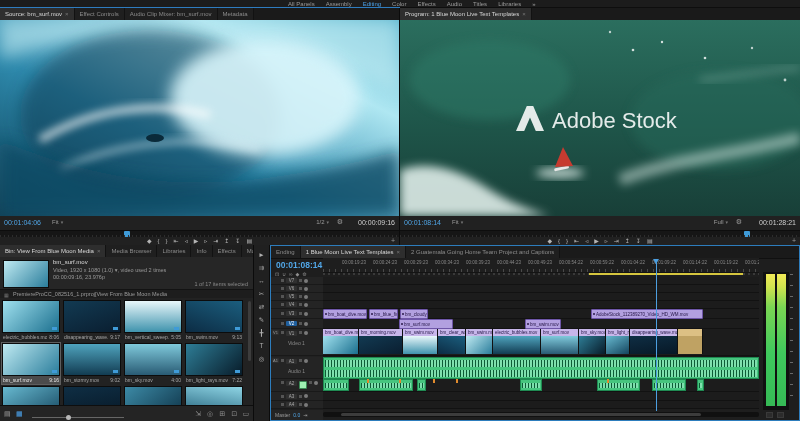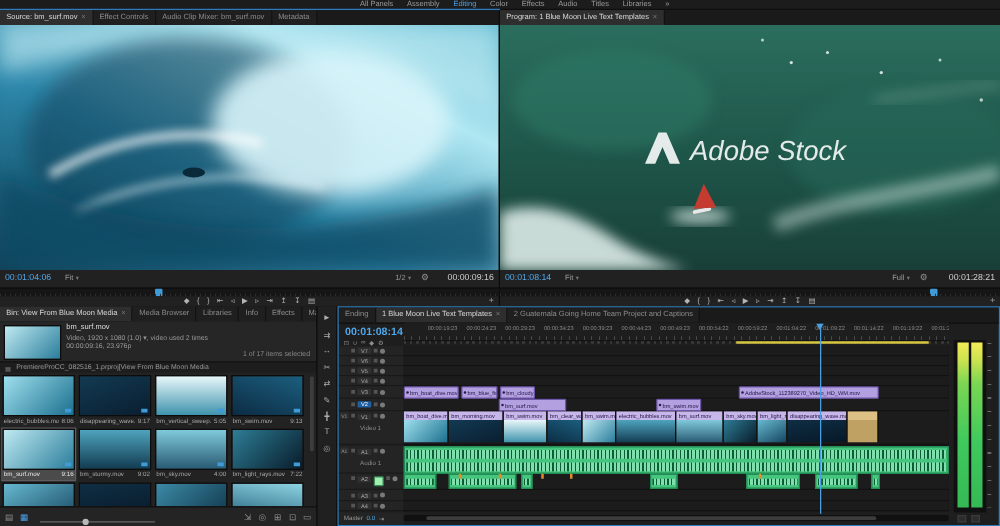--- a/index.html
+++ b/index.html
@@ -13,21 +13,21 @@
   .ws.act{color:#4aa0e8;}
   #focusline{position:absolute;left:0;top:7px;width:400px;height:1px;background:#2e7cbf;z-index:6;}
   
   .tabbar{position:absolute;left:0;right:0;top:0;height:12px;background:#1a1a1a;display:flex;align-items:stretch;overflow:hidden;border-bottom:1px solid #101010;}
   .tab{display:flex;align-items:center;gap:3px;padding:0 5px;font-size:6px;color:#8b8b8b;background:#1f1f1f;border-right:1px solid #121212;white-space:nowrap;flex:none;}
   .tab.active{background:#2e2e2e;color:#d8d8d8;}
   .tx{color:#777;font-size:6px;}
   
   #source-panel{left:0;top:8px;width:399px;height:237px;background:#1d1d1d;}
   #program-panel{left:400px;top:8px;width:400px;height:237px;background:#1d1d1d;}
-  .viewer{position:absolute;left:0;top:12px;width:100%;height:196px;background:#000;font-style:italic;}
+  .viewer{position:absolute;left:0;top:12px;width:100%;height:196px;background:#000;}
   .viewer svg{display:block;}
   .mon-controls{position:absolute;left:0;top:208px;width:100%;height:14px;background:#212121;font-size:7px;}
   .tc{position:absolute;top:3px;font-size:7px;letter-spacing:0;color:#cfcfcf;}
   .tc.blue{color:#51a7e8;}
   .selbox{position:absolute;top:3px;font-size:6px;color:#9a9a9a;}
   .car{color:#777;font-size:5px;margin-left:2px;}
   .wrench{position:absolute;top:2px;font-size:7px;color:#9a9a9a;}
   .scrub{position:absolute;left:0;top:222px;width:100%;height:7px;background:#161616;border-top:1px solid #0d0d0d;}
   .scrub::after{content:"";position:absolute;left:0;right:0;bottom:1px;height:2px;
       background:repeating-linear-gradient(90deg,#2d2d2d 0 1px,transparent 1px 4px);}

